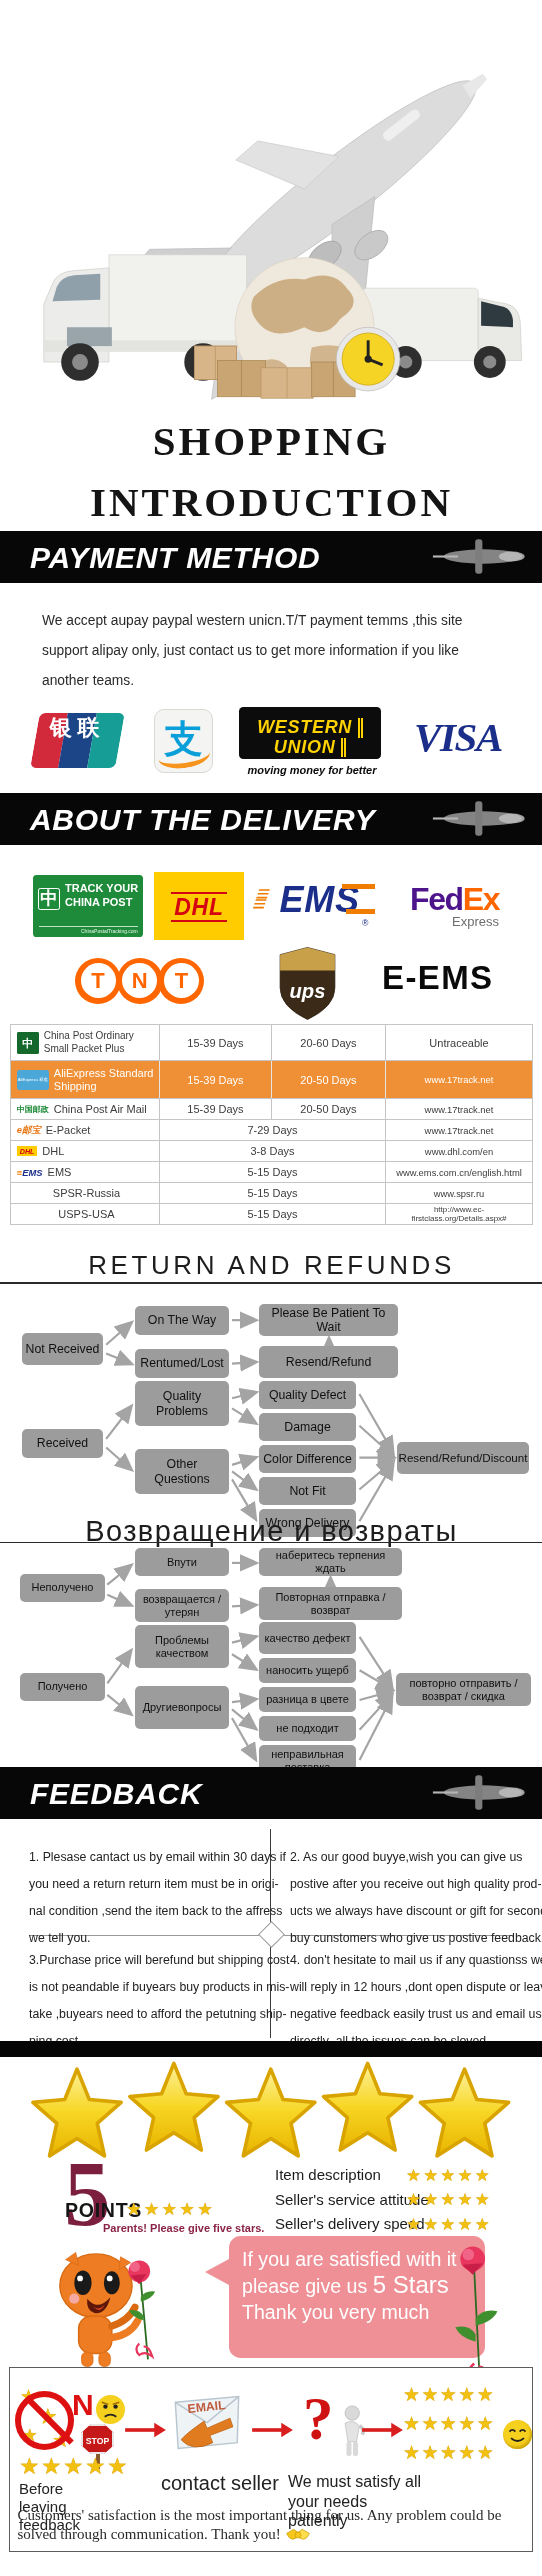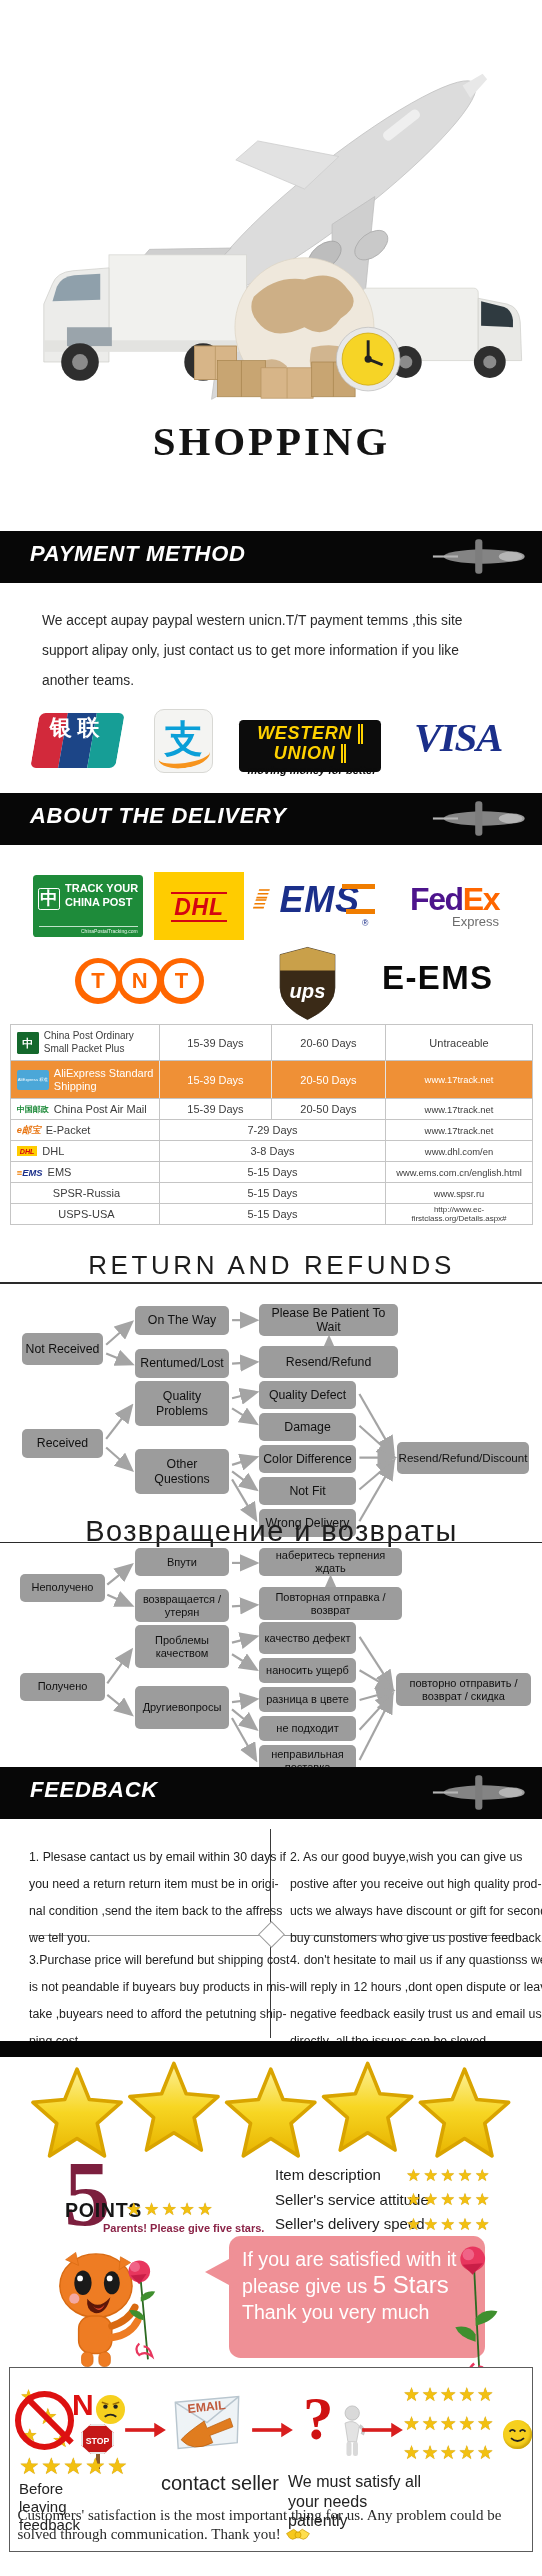--- a/index.html
+++ b/index.html
@@ -10,41 +10,41 @@
   
   .hero { top:0; left:0; width:543px; height:404px; }
 
   
   .main-title { top:411px; left:0; width:543px; text-align:center;
     font-family:"Liberation Serif", serif; font-size:41px; font-weight:bold;
     letter-spacing:2.9px; color:#141414; line-height:61px; }
 
   
   .banner { left:0; width:543px; height:52px; background:#070707; color:#fff; overflow:hidden; }
-  .banner-label { position:absolute; left:30px; top:10px; font-size:22px; font-weight:bold;
+  .banner-label { position:absolute; left:30px; top:10px; font-size:30px; font-weight:bold;
     font-style:italic; letter-spacing:0.7px; }
   .banner-orn { position:absolute; right:13px; top:4.3px; }
 
   
   .pay-text { top:606px; left:42px; width:464px; font-size:13.8px; color:#2a2a2a; line-height:30px; }
   .pay-logos { top:700px; left:0; width:543px; height:94px; }
   .unionpay { position:absolute; left:35px; top:13px; width:85px; height:55px; transform:skewX(-10deg);
     border-radius:5.8px; overflow:hidden; display:flex; box-shadow:0 0 0 2.2px #fff; }
   .unionpay > div { flex:1; }
   .up-red{background:#d2293b;} .up-blue{background:#1c4587;} .up-teal{background:#169e96;}
   .up-txt { position:absolute; left:0; top:11.6px; width:100%; text-align:center; color:#fff;
     font-size:22px; font-weight:bold; letter-spacing:5.8px; }
   .alipay { position:absolute; left:154px; top:8.7px; width:59px; height:64px; background:#f4f4f2;
     border:0.7px solid #d8d8d4; border-radius:10px; }
   .alipay-zhi { position:absolute; left:0; top:4.3px; width:100%; text-align:center;
     color:#0a9fd8; font-size:38px; font-weight:bold; }
   .alipay-swoosh { position:absolute; left:2.9px; top:33px; width:52px; height:24.6px;
     border-bottom:5.8px solid #f7941d; border-radius:50%; transform:rotate(-8deg); }
-  .wu { position:absolute; left:239px; top:20px; width:142px; height:52px; background:#0c0c0c;
-    border-radius:4.3px; color:#ffd200; text-align:center; padding-top:4px; }
+  .wu { position:absolute; left:239px; top:7px; width:142px; height:52px; background:#0c0c0c;
+    border-radius:4.3px; color:#ffd200; text-align:center; padding-top:11px; }
   .wu-line { font-size:18px; font-weight:bold; font-style:italic; letter-spacing:0.7px; line-height:19.6px;
     border-right:5.8px double #ffd200; display:inline-block; padding-right:5.8px; }
   .wu-tag { position:absolute; left:243px; top:64px; width:138px; text-align:center; color:#0c0c0c;
     font-size:11px; font-weight:bold; font-style:italic; }
   .visa { position:absolute; left:414px; top:13px; font-family:"Liberation Serif", serif;
     color:#1b2f8a; font-size:41px; font-weight:bold; font-style:italic; letter-spacing:-1.4px; }
 
   
   .cp-card { position:absolute; left:33px; top:16px; width:110px; height:62px; background:#1e8b3a;
     border-radius:3.6px; color:#fff; padding:5.8px 4.3px 2.9px 32px; }
@@ -237,20 +237,21 @@
       <circle cx="508" cy="496" r="44" fill="#e8e8e8" stroke="#bdbdbd"></circle>
       <circle cx="508" cy="496" r="36" fill="#f6d426" stroke="#caa30a"></circle>
       <circle cx="508" cy="496" r="5" fill="#222"></circle>
       <line x1="508" y1="496" x2="508" y2="470" stroke="#222" stroke-width="4"></line>
       <line x1="508" y1="496" x2="528" y2="504" stroke="#222" stroke-width="4"></line>
     </g>
   </svg>
 
   <div class="abs main-title">
     <div>SHOPPING</div>
+    <div>INTRODUCTION</div>
   </div>
 
   <div class="abs banner" style="top:531px;">
     <span class="banner-label">PAYMENT METHOD</span>
     <svg class="banner-orn" width="101" height="43" viewBox="0 0 140 60">
       <ellipse cx="75" cy="30" rx="55" ry="10" fill="#9a9a9a" opacity="0.85"></ellipse>
       <rect x="64" y="6" width="10" height="48" rx="4" fill="#7d7d7d"></rect>
       <ellipse cx="115" cy="30" rx="18" ry="7" fill="#c2c2c2" opacity="0.8"></ellipse>
       <line x1="5" y1="30" x2="40" y2="30" stroke="#b5b5b5" stroke-width="3"></line>
     </svg>

